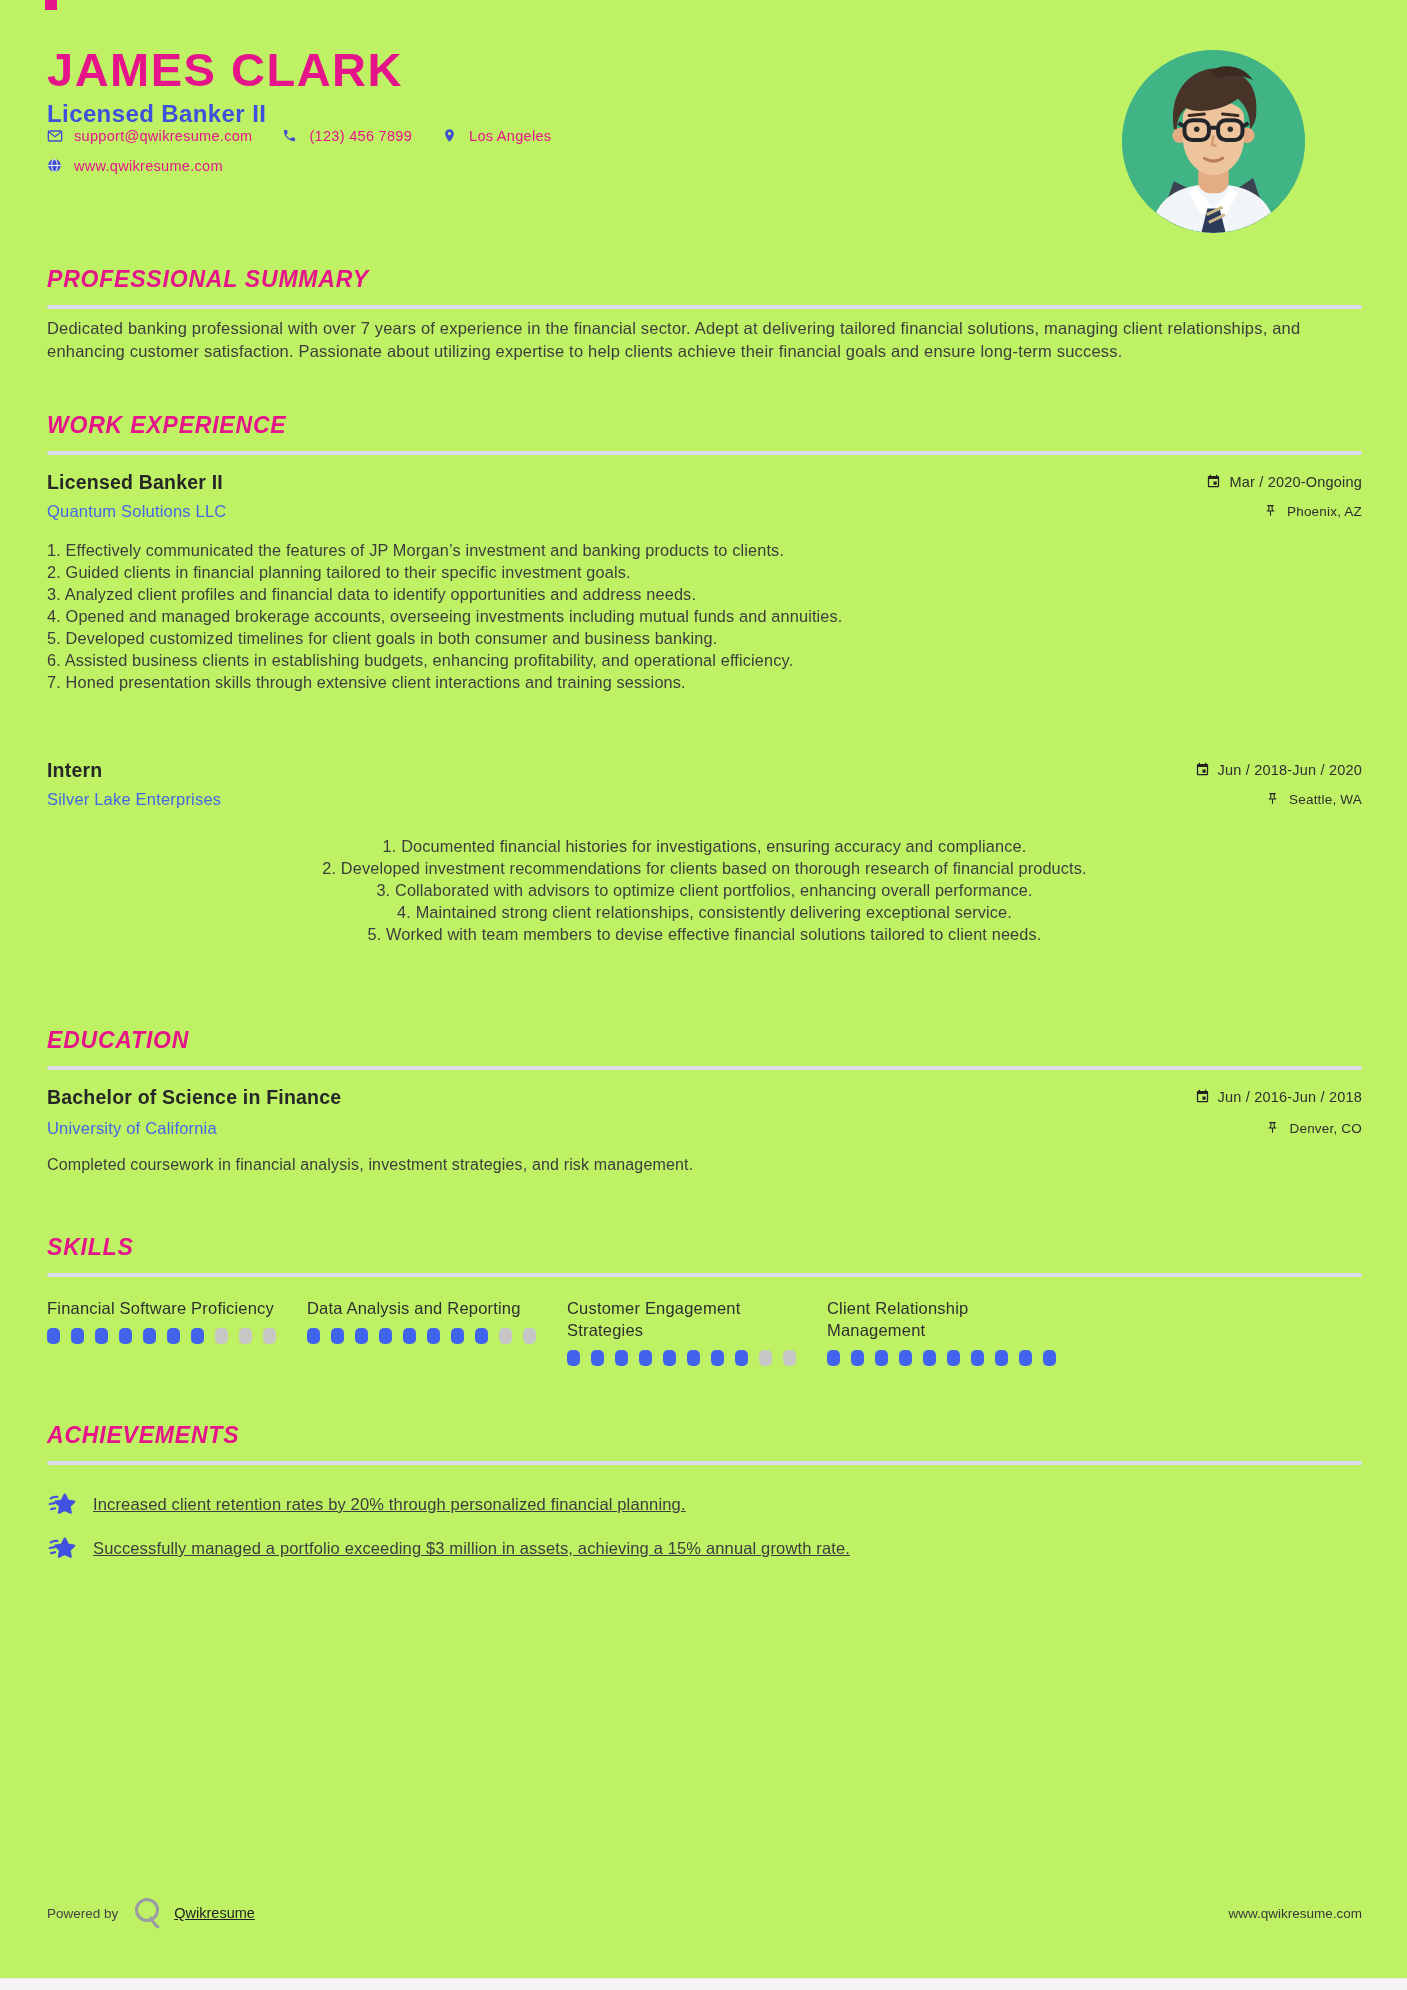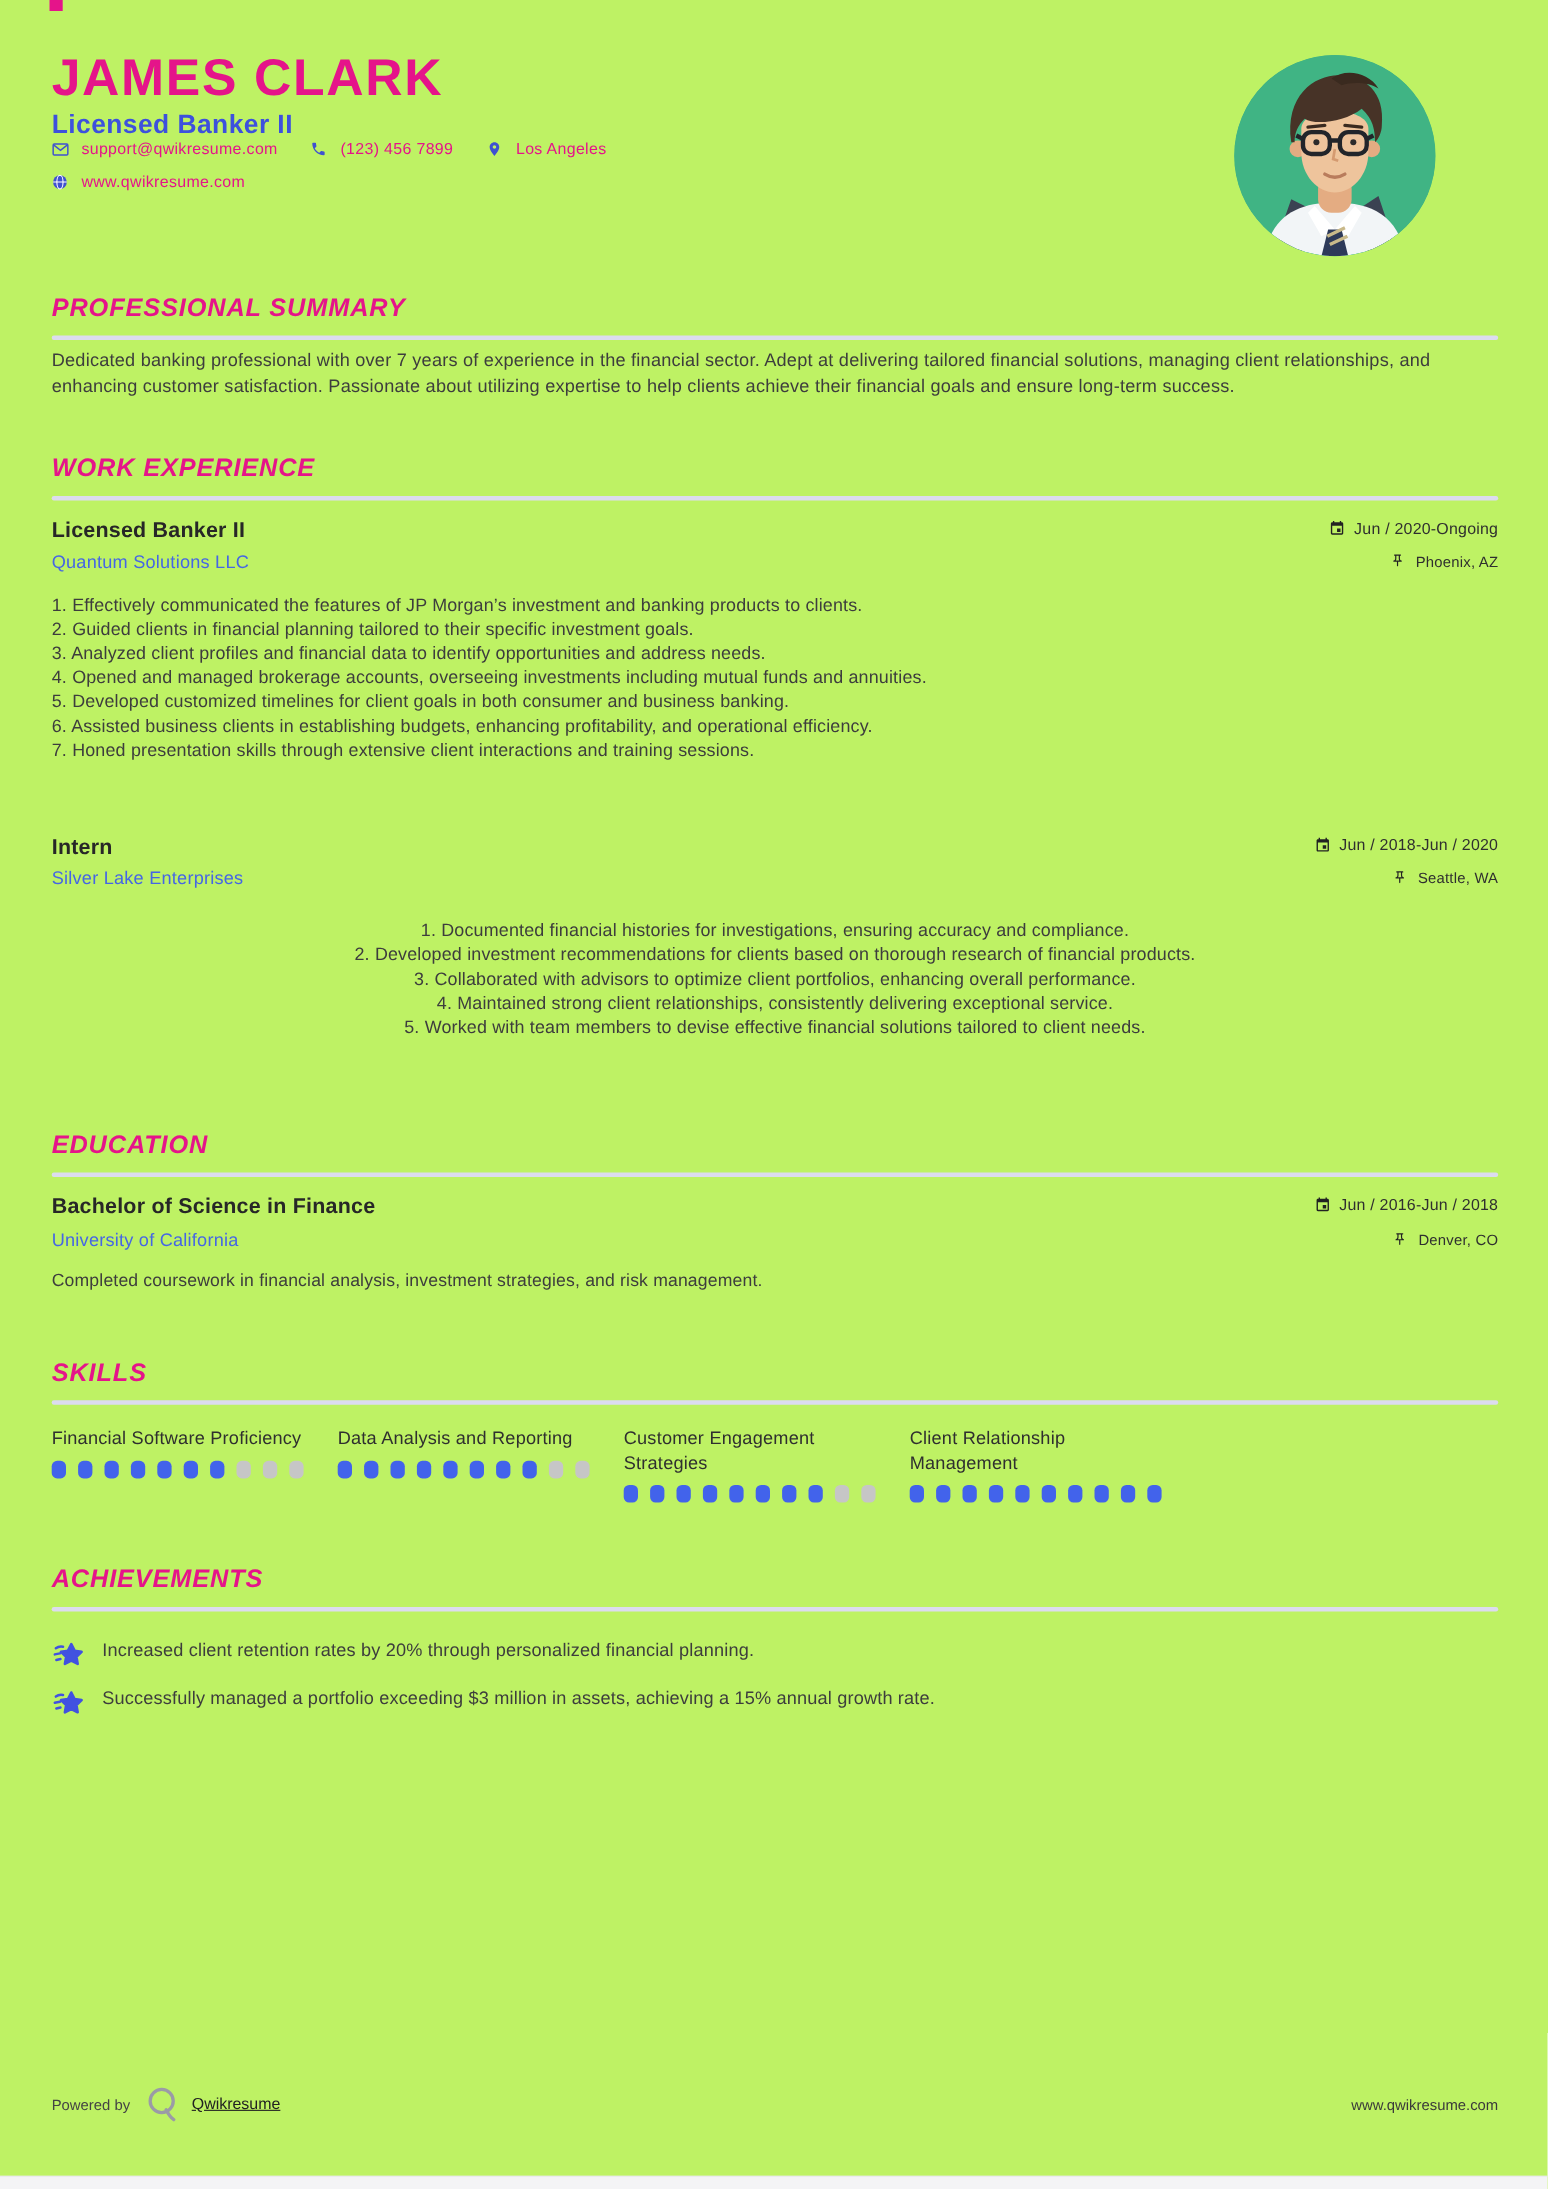--- a/index.html
+++ b/index.html
@@ -61,21 +61,21 @@
 
   section.skills{margin-top:58px;}
   .skill-grid{margin-top:20px;display:grid;grid-template-columns:repeat(4,236px);column-gap:24px;gap:24px;}
   .skill-name{font-size:16.5px;line-height:22px;color:#2f2f2f;letter-spacing:0.2px;}
   .dots{margin-top:9px;display:flex;gap:11px;}
   .dot{width:13px;height:16px;border-radius:5px;background:var(--dot-gray);}
   .dot.filled{background:var(--dot-blue);}
 
   section.achievements{margin-top:56px;}
   .ach-list{margin-top:24px;display:flex;flex-direction:column;gap:14px;}
-  .ach-item{display:flex;align-items:flex-start;gap:16px;}
+  .ach-item{display:flex;align-items:center;gap:16px;text-decoration:underline;}
   .ach-item .txt{font-size:16.5px;line-height:22px;color:var(--text);letter-spacing:0.15px;}
   .star{width:30px;height:30px;flex:0 0 30px;}
 
   footer{position:absolute;left:47px;right:45px;top:1896px;display:flex;align-items:center;}
   .powered{font-size:13.5px;color:#444;}
   .qlogo{width:32px;height:34px;margin:0 10px 0 14px;}
   .brand{font-size:14.5px;color:#222;text-decoration:underline;font-weight:500;}
   .foot-url{margin-left:auto;font-size:13.5px;color:#3a3a3a;}
   .bottom-strip{position:absolute;left:0;right:0;bottom:0;height:12px;background:#f4f4f6;border-top:1px solid #e9e9ee;}
 </style>
@@ -195,21 +195,21 @@
 
       <article class="job job1">
         <div class="row">
           <div class="job-title">Licensed Banker II</div>
           <div class="meta">
             <span class="micon">
               <svg viewBox="0 0 24 24" width="15" height="15" fill="#222">
                   <path d="M17 12h-5v5h5v-5zM16 1v2H8V1H6v2H5c-1.11 0-1.99.9-1.99 2L3 19c0 1.1.89 2 2 2h14c1.1 0 2-.9 2-2V5c0-1.1-.9-2-2-2h-1V1h-2zm3 18H5V8h14v11z"></path>
                 </svg>
             </span>
-            <span>Jun / 2020-Ongoing</span>
+            <span>Mar / 2020-Ongoing</span>
           </div>
         </div>
         <div class="row company-row">
           <div class="company">Quantum Solutions LLC</div>
           <div class="meta loc">
             <span class="micon">
               <svg viewBox="0 0 24 24" width="13" height="13" fill="#222">
                   <path d="M14 4v5c0 1.12.37 2.16 1 3h-6c.63-.84 1-1.88 1-3V4h4m3-2H7c-.55 0-1 .45-1 1s.45 1 1 1h1v5c0 1.66-1.34 3-3 3v2h5.97v7l1 1 1-1v-7H19v-2c-1.66 0-3-1.34-3-3V4h1c.55 0 1-.45 1-1s-.45-1-1-1z"></path>
                 </svg>
             </span>

